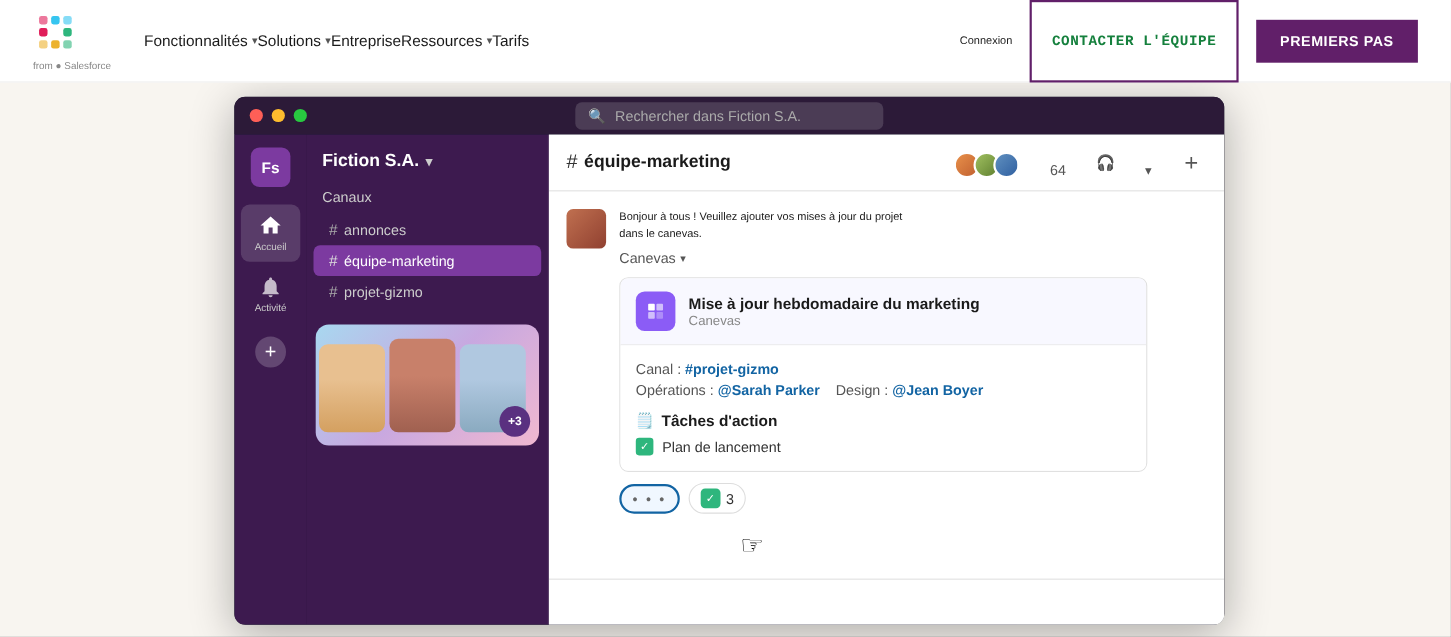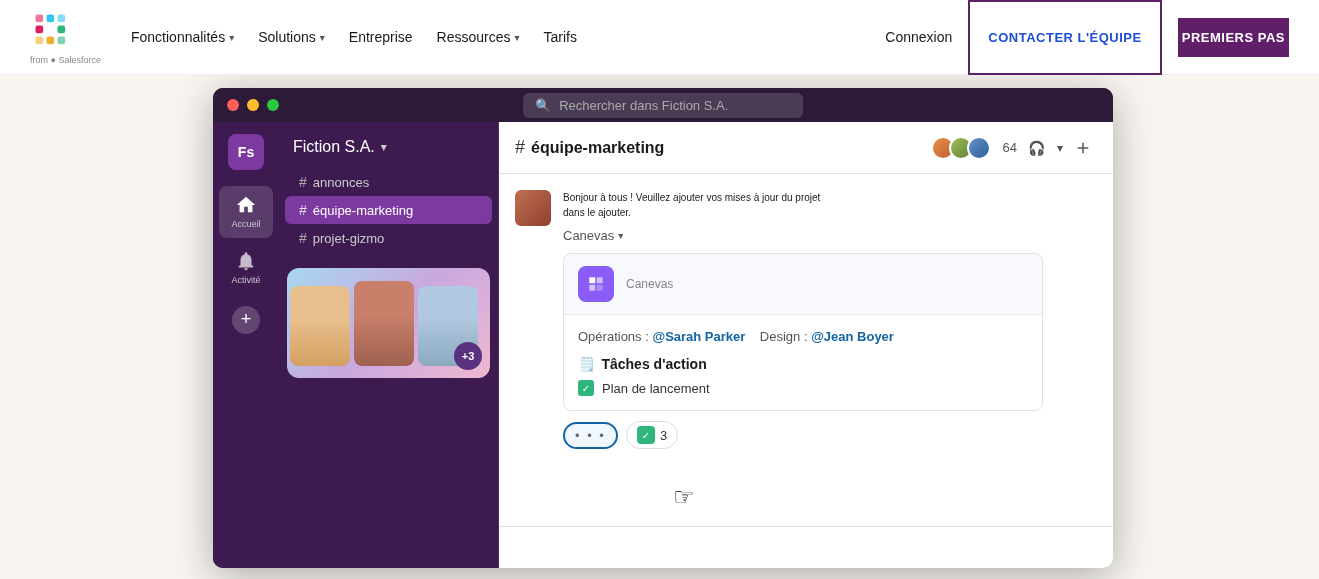--- a/index.html
+++ b/index.html
@@ -35,60 +35,60 @@
       height: 44px;
     }
     .logo-subtitle {
       font-size: 9px;
       color: #888;
       margin-top: 2px;
     }
     .nav-links {
       display: flex;
       align-items: center;
-      gap: 24px;
       flex: 1;
     }
     .nav-link {
       font-size: 14px;
       color: #1a1a1a;
       cursor: pointer;
       display: flex;
       align-items: center;
       gap: 4px;
     }
     .nav-link .chevron {
       font-size: 10px;
       color: #555;
     }
     .nav-right {
       display: flex;
       align-items: center;
       gap: 16px;
     }
     .connexion-link {
-      font-size: 14px;
+      font-size: 10px;
       color: #1a1a1a;
       cursor: pointer;
     }
     .btn-contact {
       border: 2px solid #611f69;
-      color: #1d4ed8;
+      color: #15803d;
       background: transparent;
       padding: 28px 18px;
       font-size: 13px;
       font-weight: 700;
       cursor: pointer;
       letter-spacing: 0.5px;
+      font-family: Liberation Mono, monospace;
     }
     .btn-premiers {
       background: #611f69;
       color: #fff;
       border: none;
-      padding: 12px 4px;
+      padding: 12px 22px;
       font-size: 13px;
       font-weight: 700;
       cursor: pointer;
       letter-spacing: 0.5px;
     }
 
     
     .app-window {
       position: absolute;
       top: 88px;
@@ -206,21 +206,21 @@
       flex-shrink: 0;
       border-right: 1px solid rgba(255,255,255,0.1);
     }
     .workspace-title {
       display: flex;
       align-items: center;
       gap: 6px;
       padding: 0 14px 12px;
       color: #fff;
       font-size: 16px;
-      font-weight: 400;
+      font-weight: 700;
       cursor: pointer;
     }
     .workspace-title .caret { font-size: 12px; color: #ccc; }
     .section-label {
       color: #ccc;
       font-size: 13px;
       padding: 4px 14px 8px;
     }
     .channel-item {
       display: flex;
@@ -315,22 +315,22 @@
       font-size: 18px;
       color: #333;
     }
     .channel-title h2 {
       font-size: 16px;
       font-weight: 700;
       color: #1a1a1a;
     }
     .header-right {
       display: flex;
-      align-items: center;
-      gap: 6px;
+      align-items: flex-end;
+      gap: 22px;
     }
     .avatars-row {
       display: flex;
       align-items: center;
     }
     .av-sm {
       width: 24px; height: 24px;
       border-radius: 50%;
       border: 2px solid #fff;
       margin-left: -6px;
@@ -612,20 +612,21 @@
 
       <div class="icon-btn-add">+</div>
     </div>
 
     <div class="channel-sidebar">
       <div class="workspace-title">
         <span>Fiction S.A.</span>
         <span class="caret">▾</span>
       </div>
 
+      <div class="section-label">Canaux</div>
 
       <div class="channel-item">
         <span class="hash">#</span>
         <span>annonces</span>
       </div>
       <div class="channel-item active">
         <span class="hash">#</span>
         <span>équipe-marketing</span>
       </div>
       <div class="channel-item">
@@ -666,44 +667,49 @@
           </button>
         </div>
       </div>
 
       <div class="messages-area">
         <div class="message">
           <div class="msg-avatar"></div>
           <div class="msg-content">
             <p class="msg-text">
               <span>Bonjour à tous ! Veuillez ajouter vos mises à jour du projet</span><br>
-              <span>dans le ajouter.</span>
+              <span>dans le canevas.</span>
             </p>
 
             <div class="canevas-label">
               <span>Canevas</span>
               <span class="canevas-caret">▾</span>
             </div>
 
             
             <div class="canvas-card">
               <div class="canvas-card-header">
                 <div class="canvas-icon">
                   <svg width="18" height="18" viewBox="0 0 24 24" fill="white">
                       <rect x="3" y="3" width="8" height="8" rx="1"></rect>
                       <rect x="13" y="3" width="8" height="8" rx="1" opacity="0.6"></rect>
                       <rect x="3" y="13" width="8" height="8" rx="1" opacity="0.6"></rect>
                       <rect x="13" y="13" width="8" height="8" rx="1" opacity="0.3"></rect>
                     </svg>
                 </div>
                 <div>
+                  <div class="canvas-card-title">Mise à jour hebdomadaire du marketing</div>
                   <div class="canvas-card-sub">Canevas</div>
                 </div>
               </div>
               <div class="canvas-body">
+                <div class="field-row">
+                  <span class="label">Canal :</span>
+                  <span class="link-text">#projet-gizmo</span>
+                </div>
                 <div class="field-row">
                   <span class="label">Opérations :</span>
                   <span class="mention">@Sarah Parker</span>
                   &nbsp;&nbsp;
                   <span class="label">Design :</span>
                   <span class="mention">@Jean Boyer</span>
                 </div>
                 <div class="tasks-section">
                   <div class="tasks-title">
                     <span>🗒️</span>

